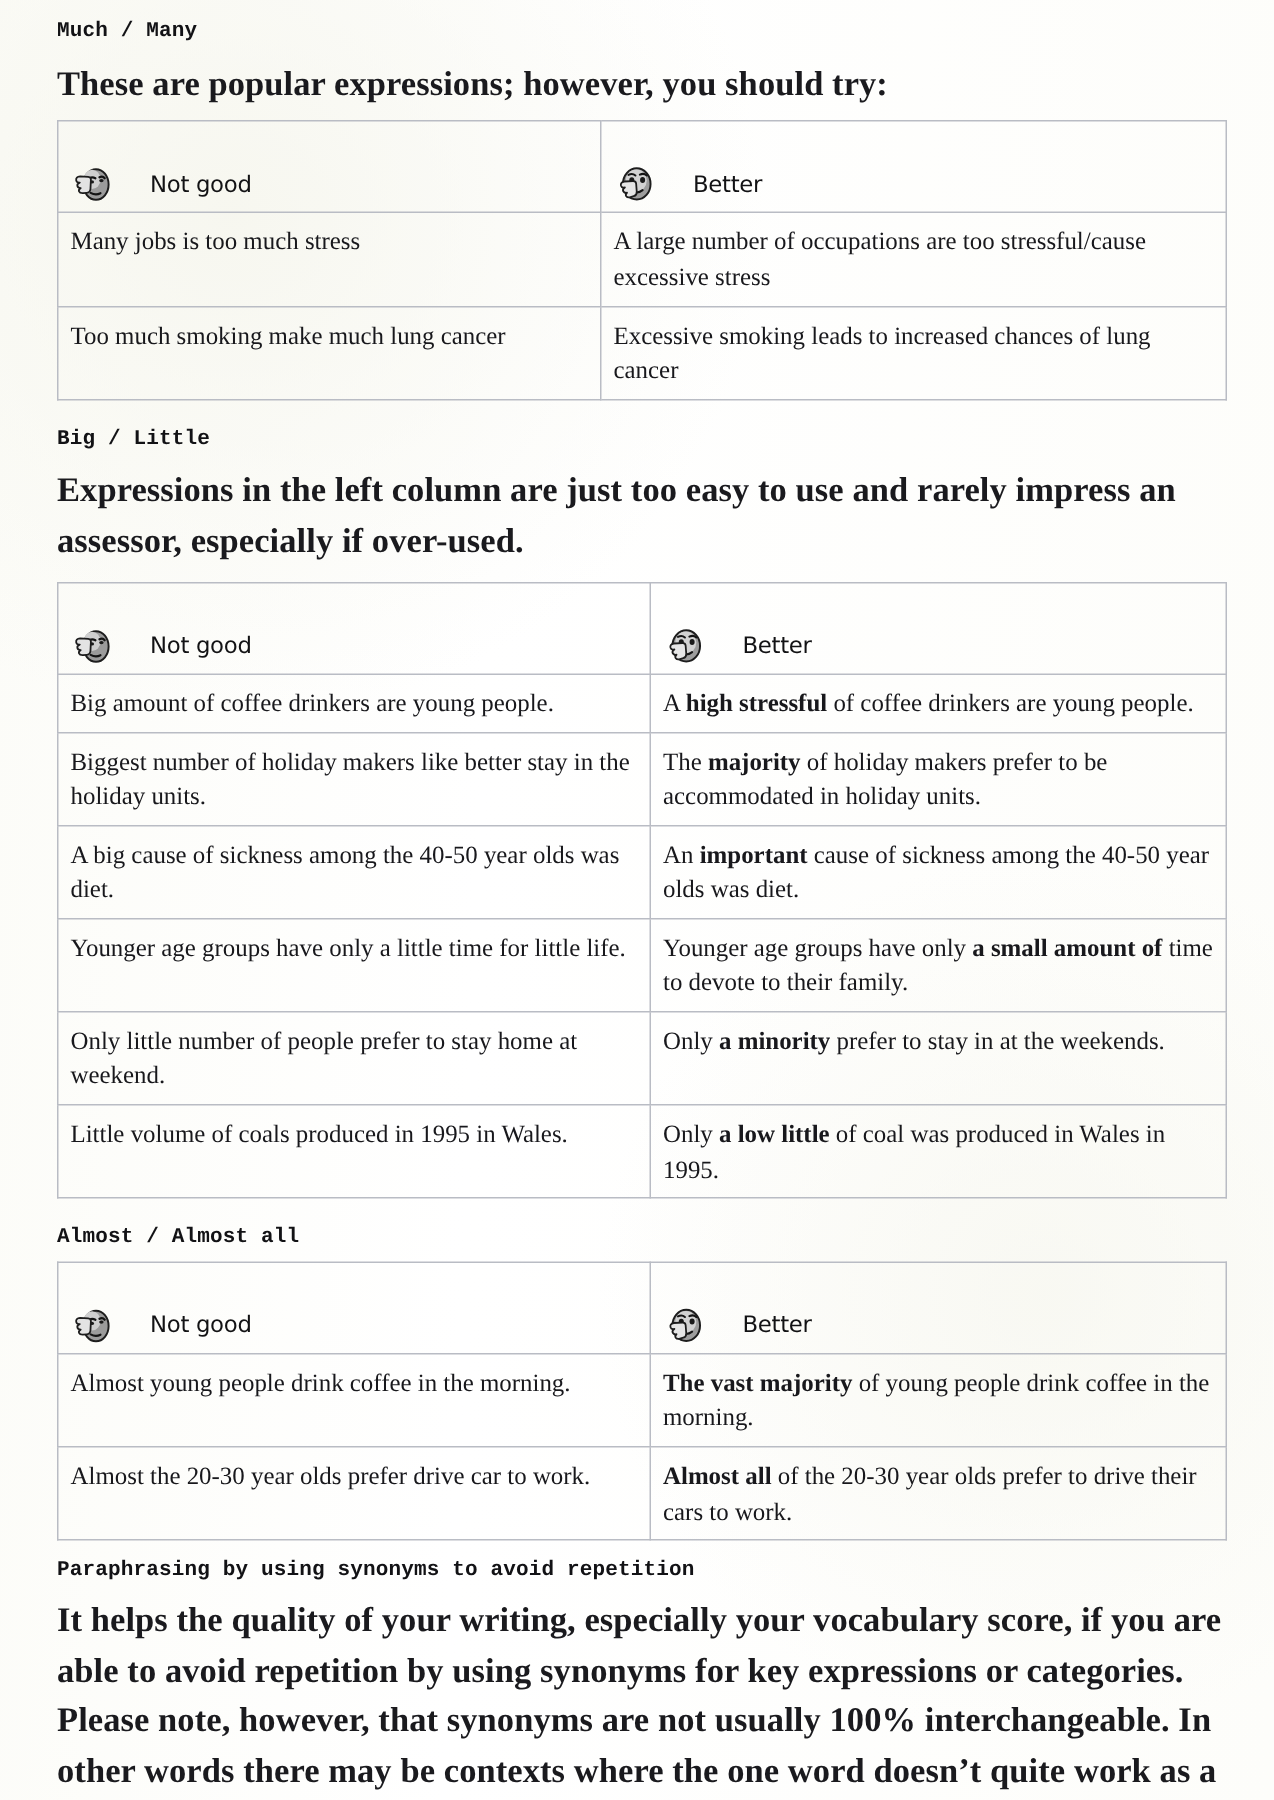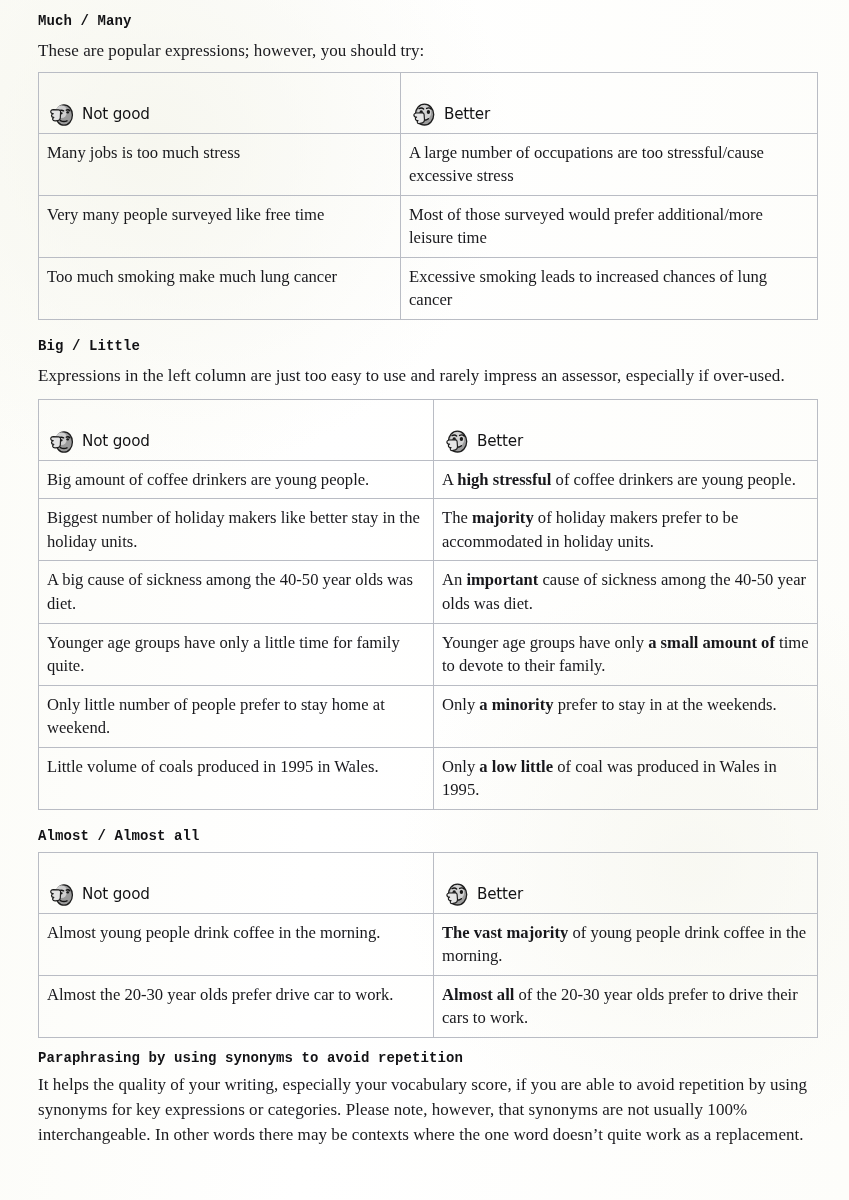--- a/index.html
+++ b/index.html
@@ -33,25 +33,26 @@
     font-size: 14px;
     font-weight: bold;
     letter-spacing: .1px;
     margin: 0 0 9px 0;
     line-height: 1.12;
     color: #121215;
   }
   h2.section-title.tight { margin-bottom: 7px; }
 
   p.body-text {
-    font-size: 17px;
+    font-size: 23px;
     line-height: 1.47;
     margin: 0 0 8px 0;
     letter-spacing: .05px;
     color: #1a1a1e;
+    font-weight: bold;
   }
   p.body-text.last { margin-bottom: 10px; }
   .spacer-md { height: 13px; }
   .spacer-lg { height: 19px; }
 
   
   table.cmp {
     border-collapse: collapse;
     width: 100%;
     table-layout: fixed;
@@ -70,21 +71,21 @@
   table.cmp th {
     padding: 3px 8px 4px 7px;
     height: 34px;
     vertical-align: middle;
   }
   table.cmp td b, table.cmp td strong { font-weight: bold; }
 
   .hdr-wrap {
     display: flex;
     align-items: center;
-    gap: 6px;
+    gap: 24px;
     margin-top: 25px;
   }
   .hdr-label {
     font-family: "DejaVu Sans", "Liberation Sans", sans-serif;
     font-size: 15.2px;
     font-weight: normal;
     letter-spacing: -.2px;
     color: #121214;
   }
 
@@ -150,26 +151,20 @@
         </tr>
       </thead>
       <tbody>
         <tr>
           <td>Many jobs is too much stress</td>
           <td>
             <span>A large number of occupations are too stressful/cause excessive stress</span><b></b><span></span>
           </td>
         </tr>
         <tr>
-          <td>Very many people surveyed like free time</td>
-          <td>
-            <span>Most of those surveyed would prefer additional/more leisure time</span><b></b><span></span>
-          </td>
-        </tr>
-        <tr>
           <td>Too much smoking make much lung cancer</td>
           <td>
             <span>Excessive smoking leads to increased chances of lung cancer</span><b></b><span></span>
           </td>
         </tr>
       </tbody>
     </table>
   </div>
 
   <div class="spacer-lg"></div>
@@ -234,21 +229,21 @@
             <span>The </span><b>majority</b><span> of holiday makers prefer to be accommodated in holiday units.</span>
           </td>
         </tr>
         <tr>
           <td>A big cause of sickness among the 40-50 year olds was diet.</td>
           <td>
             <span>An </span><b>important</b><span> cause of sickness among the 40-50 year olds was diet.</span>
           </td>
         </tr>
         <tr>
-          <td>Younger age groups have only a little time for family quite.</td>
+          <td>Younger age groups have only a little time for little life.</td>
           <td>
             <span>Younger age groups have only </span><b>a small amount of</b><span> time to devote to their family.</span>
           </td>
         </tr>
         <tr>
           <td>Only little number of people prefer to stay home at weekend.</td>
           <td>
             <span>Only </span><b>a minority</b><span> prefer to stay in at the weekends.</span>
           </td>
         </tr>

